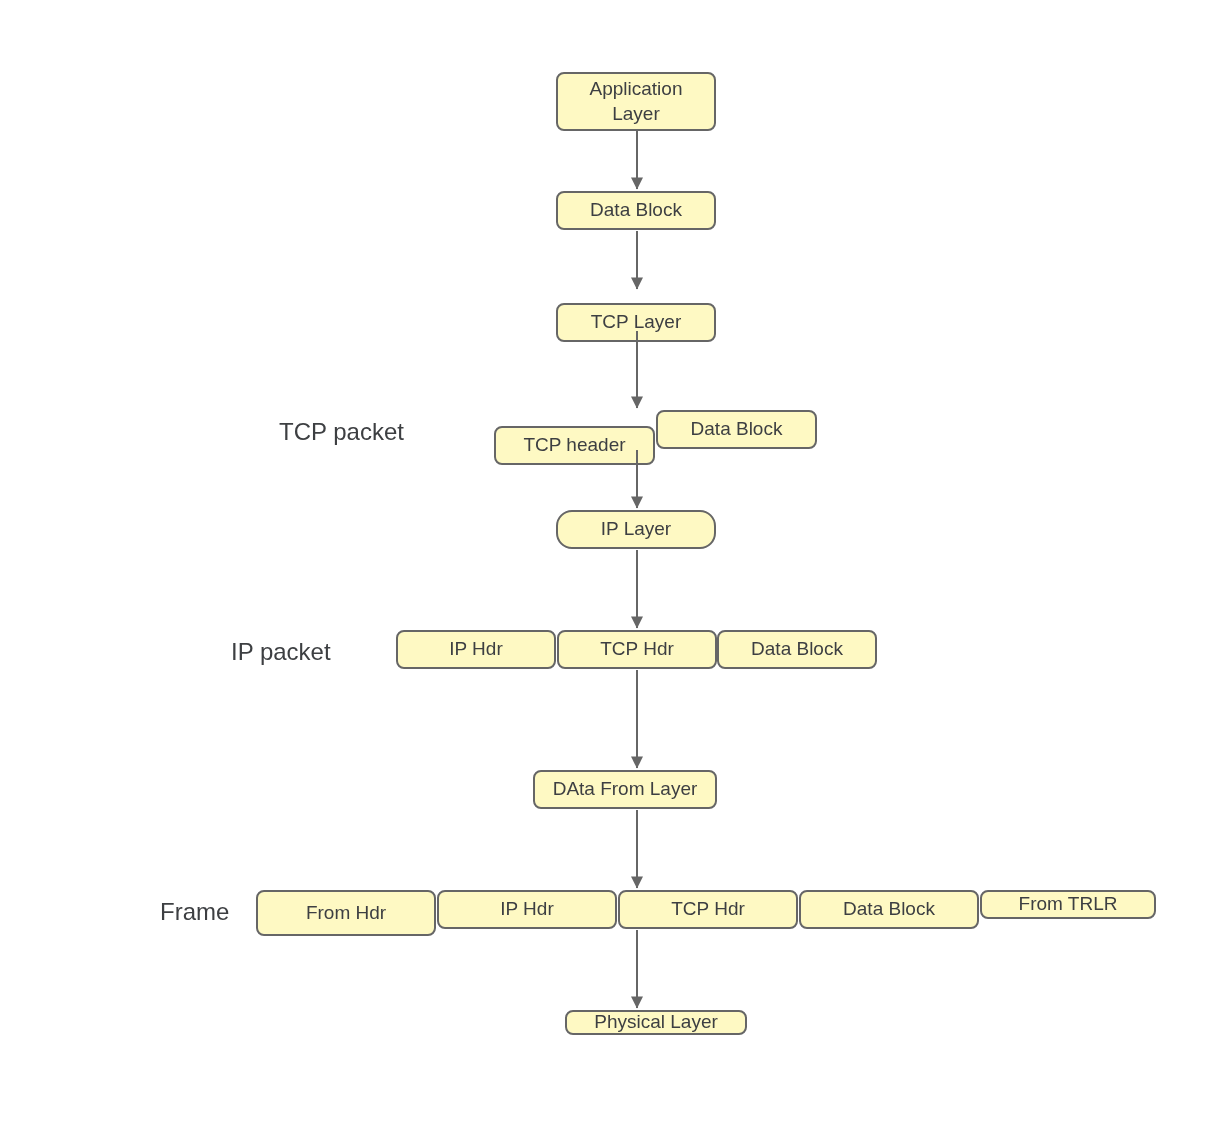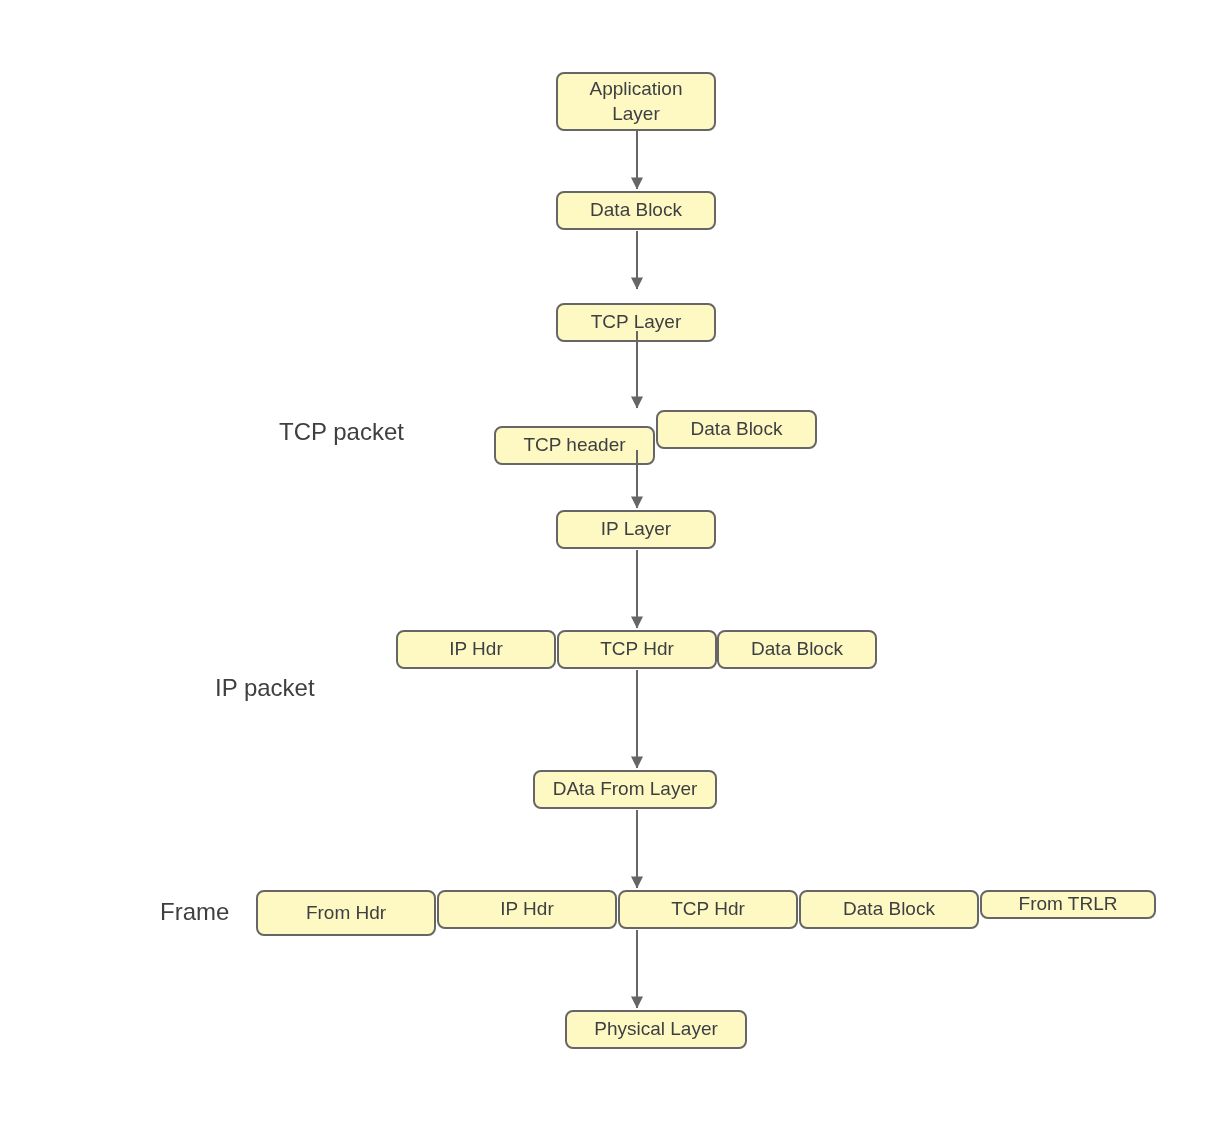--- a/index.html
+++ b/index.html
@@ -73,31 +73,31 @@
   <div class="node" style="left:556px; top:72px;  width:160px; height:59px;">Application Layer</div>
 
   <div class="node" style="left:556px; top:191px; width:160px; height:39px;">Data Block</div>
 
   <div class="node" style="left:556px; top:291px; width:160px; height:39px;margin-top:12px;">TCP Layer</div>
 
   <div class="side-label" style="left:279px; top:418px;">TCP packet</div>
   <div class="node" style="left:494px; top:410px; width:161px; height:39px;margin-top:16px;">TCP header</div>
   <div class="node" style="left:656px; top:410px; width:161px; height:39px;">Data Block</div>
 
-  <div class="node" style="left:556px; top:510px; width:160px; height:39px;">IP Layer</div>
+  <div class="node" style="left:556px; top:510px; width:160px; height:39px;border-radius:16px;">IP Layer</div>
 
-  <div class="side-label" style="left:215px; top:638px;margin-top:36px;">IP packet</div>
+  <div class="side-label" style="left:231px; top:638px;">IP packet</div>
   <div class="node" style="left:396px; top:630px; width:160px; height:39px;">IP Hdr</div>
   <div class="node" style="left:557px; top:630px; width:160px; height:39px;">TCP Hdr</div>
   <div class="node" style="left:717px; top:630px; width:160px; height:39px;">Data Block</div>
 
   <div class="node" style="left:533px; top:770px; width:184px; height:39px;">DAta From Layer</div>
 
   <div class="side-label" style="left:160px; top:898px;">Frame</div>
   <div class="node" style="left:256px; top:890px; width:180px; height:46px;">From Hdr</div>
   <div class="node" style="left:437px; top:890px; width:180px; height:39px;">IP Hdr</div>
   <div class="node" style="left:618px; top:890px; width:180px; height:39px;">TCP Hdr</div>
   <div class="node" style="left:799px; top:890px; width:180px; height:39px;">Data Block</div>
   <div class="node" style="left:980px; top:890px; width:176px; height:29px;">From TRLR</div>
 
-  <div class="node" style="left:565px; top:1010px; width:182px; height:39px;">Physical Layer</div>
+  <div class="node" style="left:565px; top:1010px; width:182px; height:25px;">Physical Layer</div>
 
 </div>
 
 </body></html>

